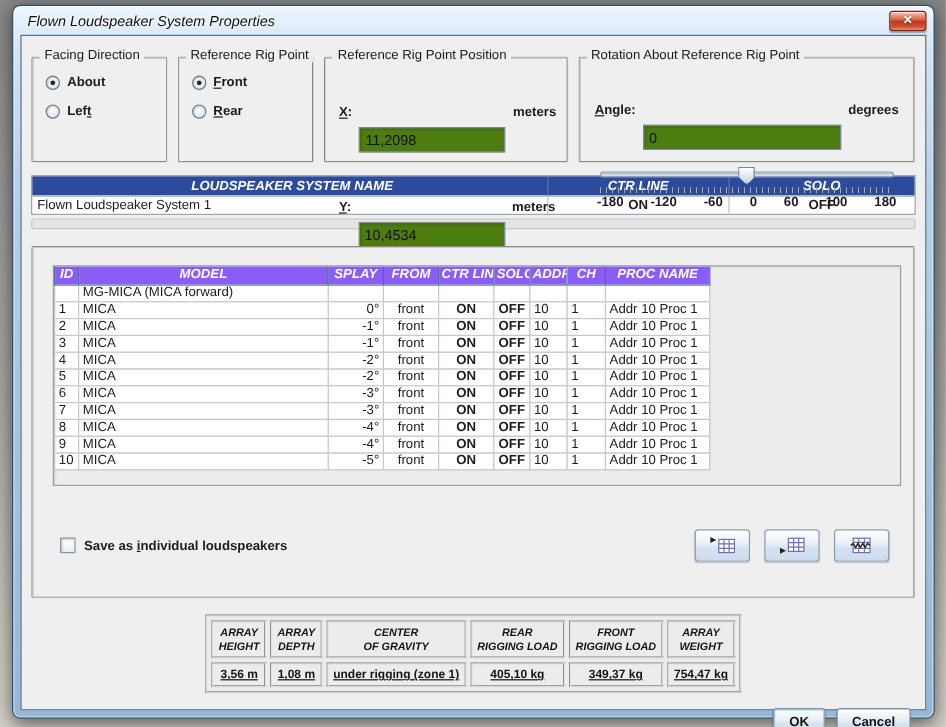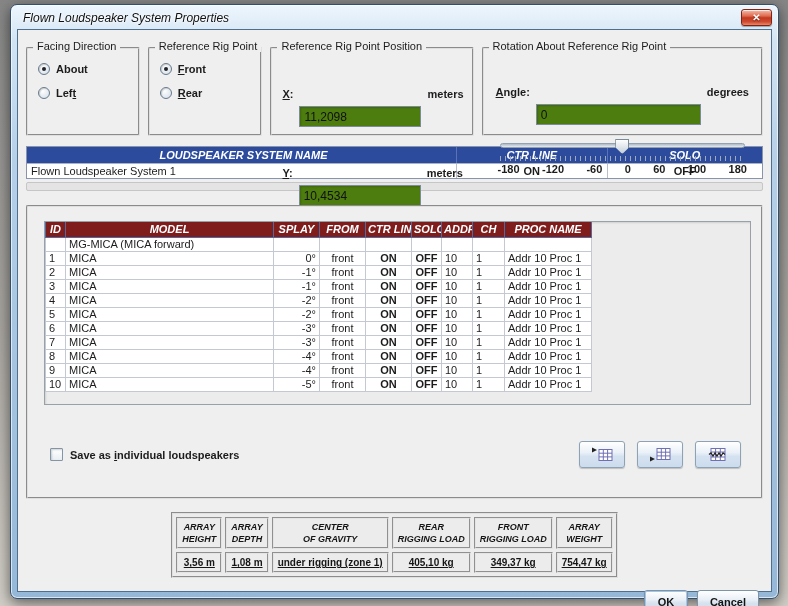--- a/index.html
+++ b/index.html
@@ -71,21 +71,21 @@
   .c-ctr{width:20.5%;text-align:center;}
   .c-solo{width:21%;text-align:center;border-right:none !important;}
   .sys-row .c-ctr,.sys-row .c-solo{font-weight:bold;}
   .sys-strip{height:9px;margin-top:3px;background:#e4e4e4;border:1px solid #c6c6c6;border-radius:2px;}
 
   
   .gb-elements{height:294px;margin-top:14px;padding:14px 14px 0 16px;}
   .scrollpane{width:707px;height:184px;border:1px solid #98a0a8;background:#ececec;
     box-shadow:inset 1px 1px 2px rgba(0,0,0,.12);overflow:hidden;}
   table.el-table{border-collapse:collapse;table-layout:fixed;width:546px;font-size:11px;}
-  .el-table th{background:#7f1d1d;color:#fff;font-weight:bold;font-style:italic;text-align:center;
+  .el-table th{background:#8b5cf6;color:#fff;font-weight:bold;font-style:italic;text-align:center;
     height:15px;padding:0 2px;border:1px solid #51699f;border-top:none;overflow:hidden;white-space:nowrap;margin-top:31px;}
   .el-table td{background:#fff;height:13px;padding:0 3px;border:1px solid #c3c8d2;
     color:#1c1c1c;overflow:hidden;white-space:nowrap;line-height:13px;}
   .el-table td.al{text-align:left;} .el-table td.ar{text-align:right;} .el-table td.ac{text-align:center;}
   .el-table td.bold{font-weight:bold;}
 
   .el-footer{display:flex;align-items:center;margin-top:36px;}
   .chk-row{display:flex;align-items:center;gap:7px;margin-left:6px;}
   .checkbox{width:13px;height:13px;border:1px solid #8495a5;background:linear-gradient(180deg,#fff,#e9eef3);
     box-shadow:inset 1px 1px 2px rgba(0,0,0,.18);border-radius:1px;}

